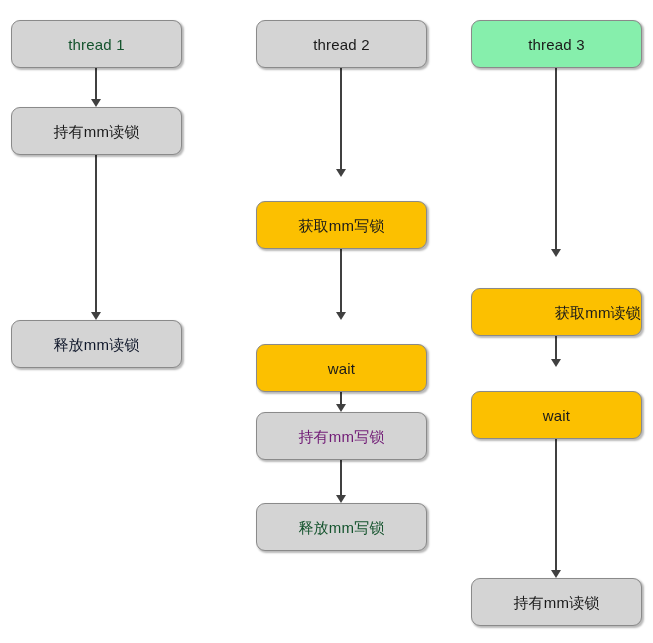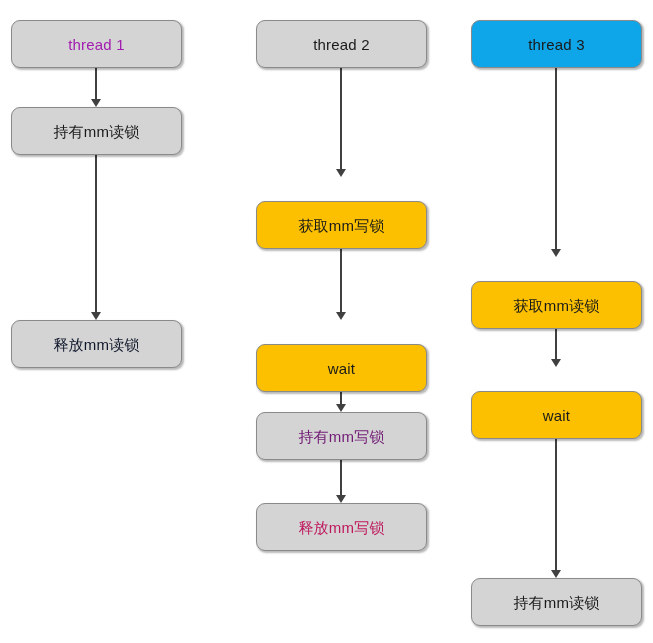--- a/index.html
+++ b/index.html
@@ -72,21 +72,21 @@
 
 <div id="canvas" style="width: 653px; height: 643px; background: rgb(255, 255, 255);">
     <div class="conn" style="left: 96px; top: 68px;">
       <div class="stem" style="height: 32px; background: rgb(64, 64, 64);"></div>
       <div class="head" style="top: 31px; border-top-color: rgb(64, 64, 64);"></div>
     </div>
     <div class="conn" style="left: 96px; top: 155px;">
       <div class="stem" style="height: 158px; background: rgb(64, 64, 64);"></div>
       <div class="head" style="top: 157px; border-top-color: rgb(64, 64, 64);"></div>
     </div>
-    <div class="node gray" style="left: 11px; top: 20px; background: rgb(212, 212, 212); border-color: rgb(138, 138, 138); color: #a21caf;">
+    <div class="node gray" style="left: 11px; top: 20px; background: rgb(212, 212, 212); border-color: rgb(138, 138, 138); color: #14532d;">
       <span class="label">thread 1</span>
     </div>
     <div class="node gray" style="left: 11px; top: 107px; background: rgb(212, 212, 212); border-color: rgb(138, 138, 138); color: rgb(26, 26, 26);">
       <span class="label">持有mm读锁</span>
     </div>
     <div class="node gray" style="left: 11px; top: 320px; background: rgb(212, 212, 212); border-color: rgb(138, 138, 138); color: #0f172a;">
       <span class="label">释放mm读锁</span>
     </div>
     <div class="conn" style="left: 341px; top: 68px;">
       <div class="stem" style="height: 102px; background: rgb(64, 64, 64);"></div>
@@ -109,39 +109,39 @@
     </div>
     <div class="node orange" style="left: 256px; top: 177px; background: rgb(252, 192, 0); border-color: rgb(138, 138, 138); color: rgb(26, 26, 26);">
       <span class="label">获取mm写锁</span>
     </div>
     <div class="node orange" style="left: 256px; top: 320px; background: rgb(252, 192, 0); border-color: rgb(138, 138, 138); color: rgb(26, 26, 26);">
       <span class="label">wait</span>
     </div>
     <div class="node gray" style="left: 256px; top: 412px; background: rgb(212, 212, 212); border-color: rgb(138, 138, 138); color: #701a75;">
       <span class="label">持有mm写锁</span>
     </div>
-    <div class="node gray" style="left: 256px; top: 503px; background: rgb(212, 212, 212); border-color: rgb(138, 138, 138); color: #be185d;">
+    <div class="node gray" style="left: 256px; top: 503px; background: rgb(212, 212, 212); border-color: rgb(138, 138, 138); color: #14532d;">
       <span class="label">释放mm写锁</span>
     </div>
     <div class="conn" style="left: 556px; top: 68px;">
       <div class="stem" style="height: 182px; background: rgb(64, 64, 64);"></div>
       <div class="head" style="top: 181px; border-top-color: rgb(64, 64, 64);"></div>
     </div>
     <div class="conn" style="left: 556px; top: 305px;">
       <div class="stem" style="height: 55px; background: rgb(64, 64, 64);"></div>
       <div class="head" style="top: 54px; border-top-color: rgb(64, 64, 64);"></div>
     </div>
     <div class="conn" style="left: 556px; top: 415px;">
       <div class="stem" style="height: 156px; background: rgb(64, 64, 64);"></div>
       <div class="head" style="top: 155px; border-top-color: rgb(64, 64, 64);"></div>
     </div>
-    <div class="node gray" style="left: 471px; top: 20px; background: #0ea5e9; border-color: rgb(138, 138, 138); color: rgb(26, 26, 26);">
+    <div class="node gray" style="left: 471px; top: 20px; background: #86efac; border-color: rgb(138, 138, 138); color: rgb(26, 26, 26);">
       <span class="label">thread 3</span>
     </div>
-    <div class="node orange" style="left: 471px; top: 257px; background: rgb(252, 192, 0); border-color: rgb(138, 138, 138); color: rgb(26, 26, 26);">
+    <div class="node orange" style="left: 471px; top: 264px; background: rgb(252, 192, 0); border-color: rgb(138, 138, 138); color: rgb(26, 26, 26); justify-content: flex-end;">
       <span class="label">获取mm读锁</span>
     </div>
     <div class="node orange" style="left: 471px; top: 367px; background: rgb(252, 192, 0); border-color: rgb(138, 138, 138); color: rgb(26, 26, 26);">
       <span class="label">wait</span>
     </div>
     <div class="node gray" style="left: 471px; top: 578px; background: rgb(212, 212, 212); border-color: rgb(138, 138, 138); color: rgb(26, 26, 26);">
       <span class="label">持有mm读锁</span>
     </div>
   </div>
 

